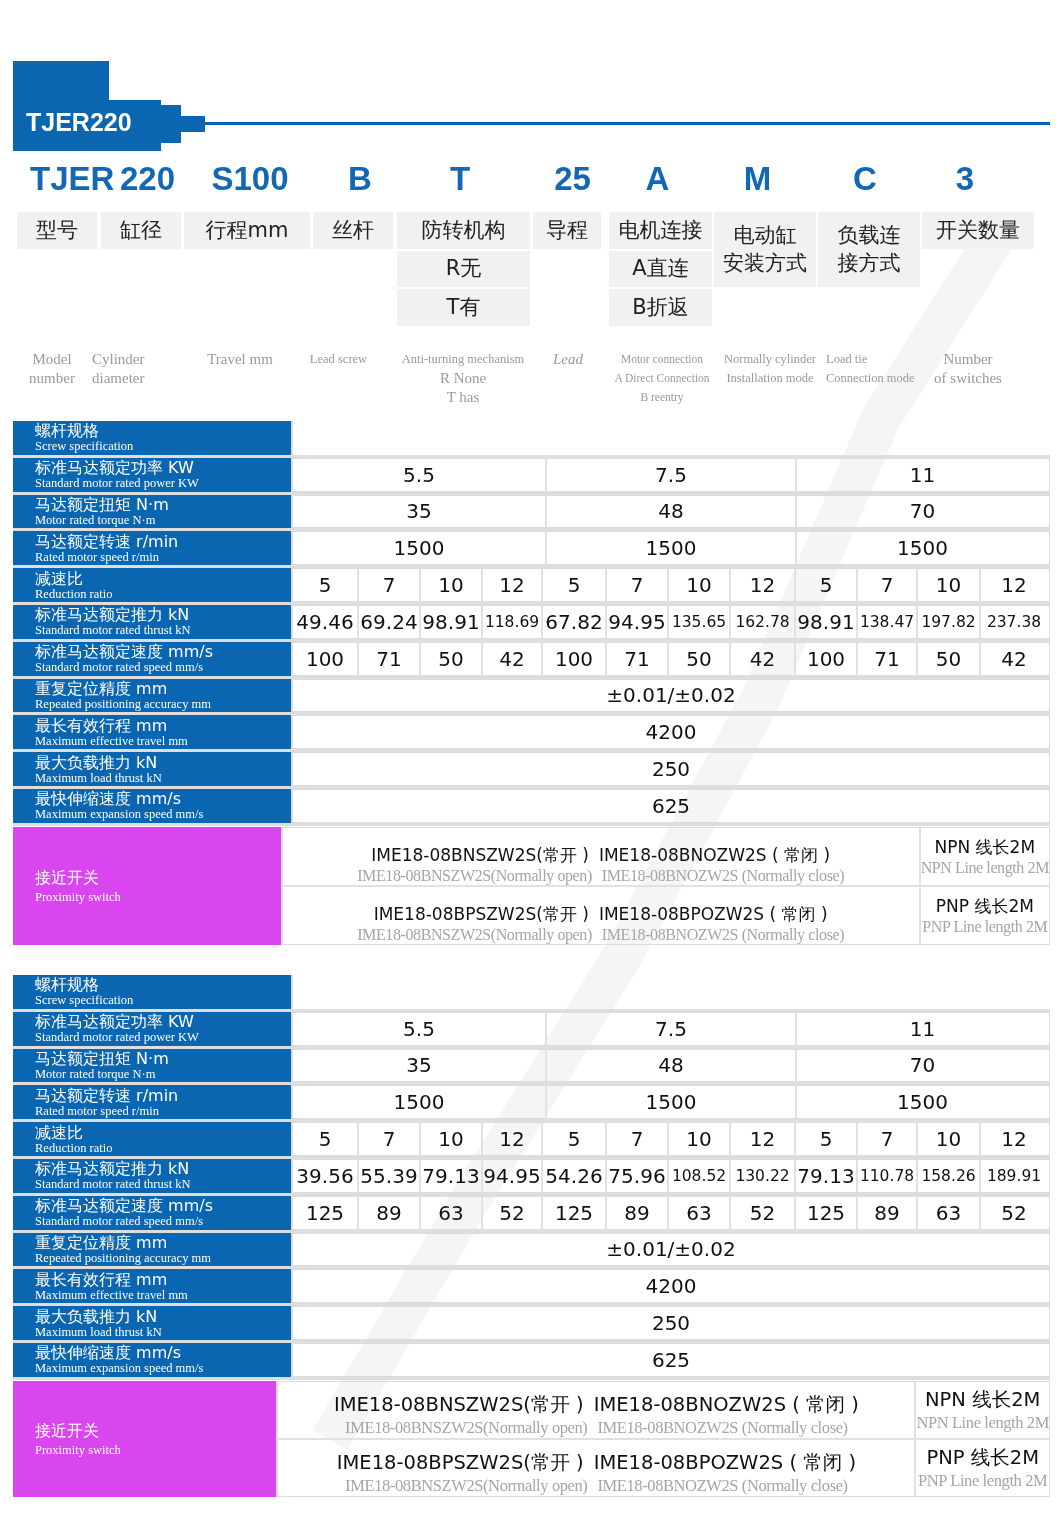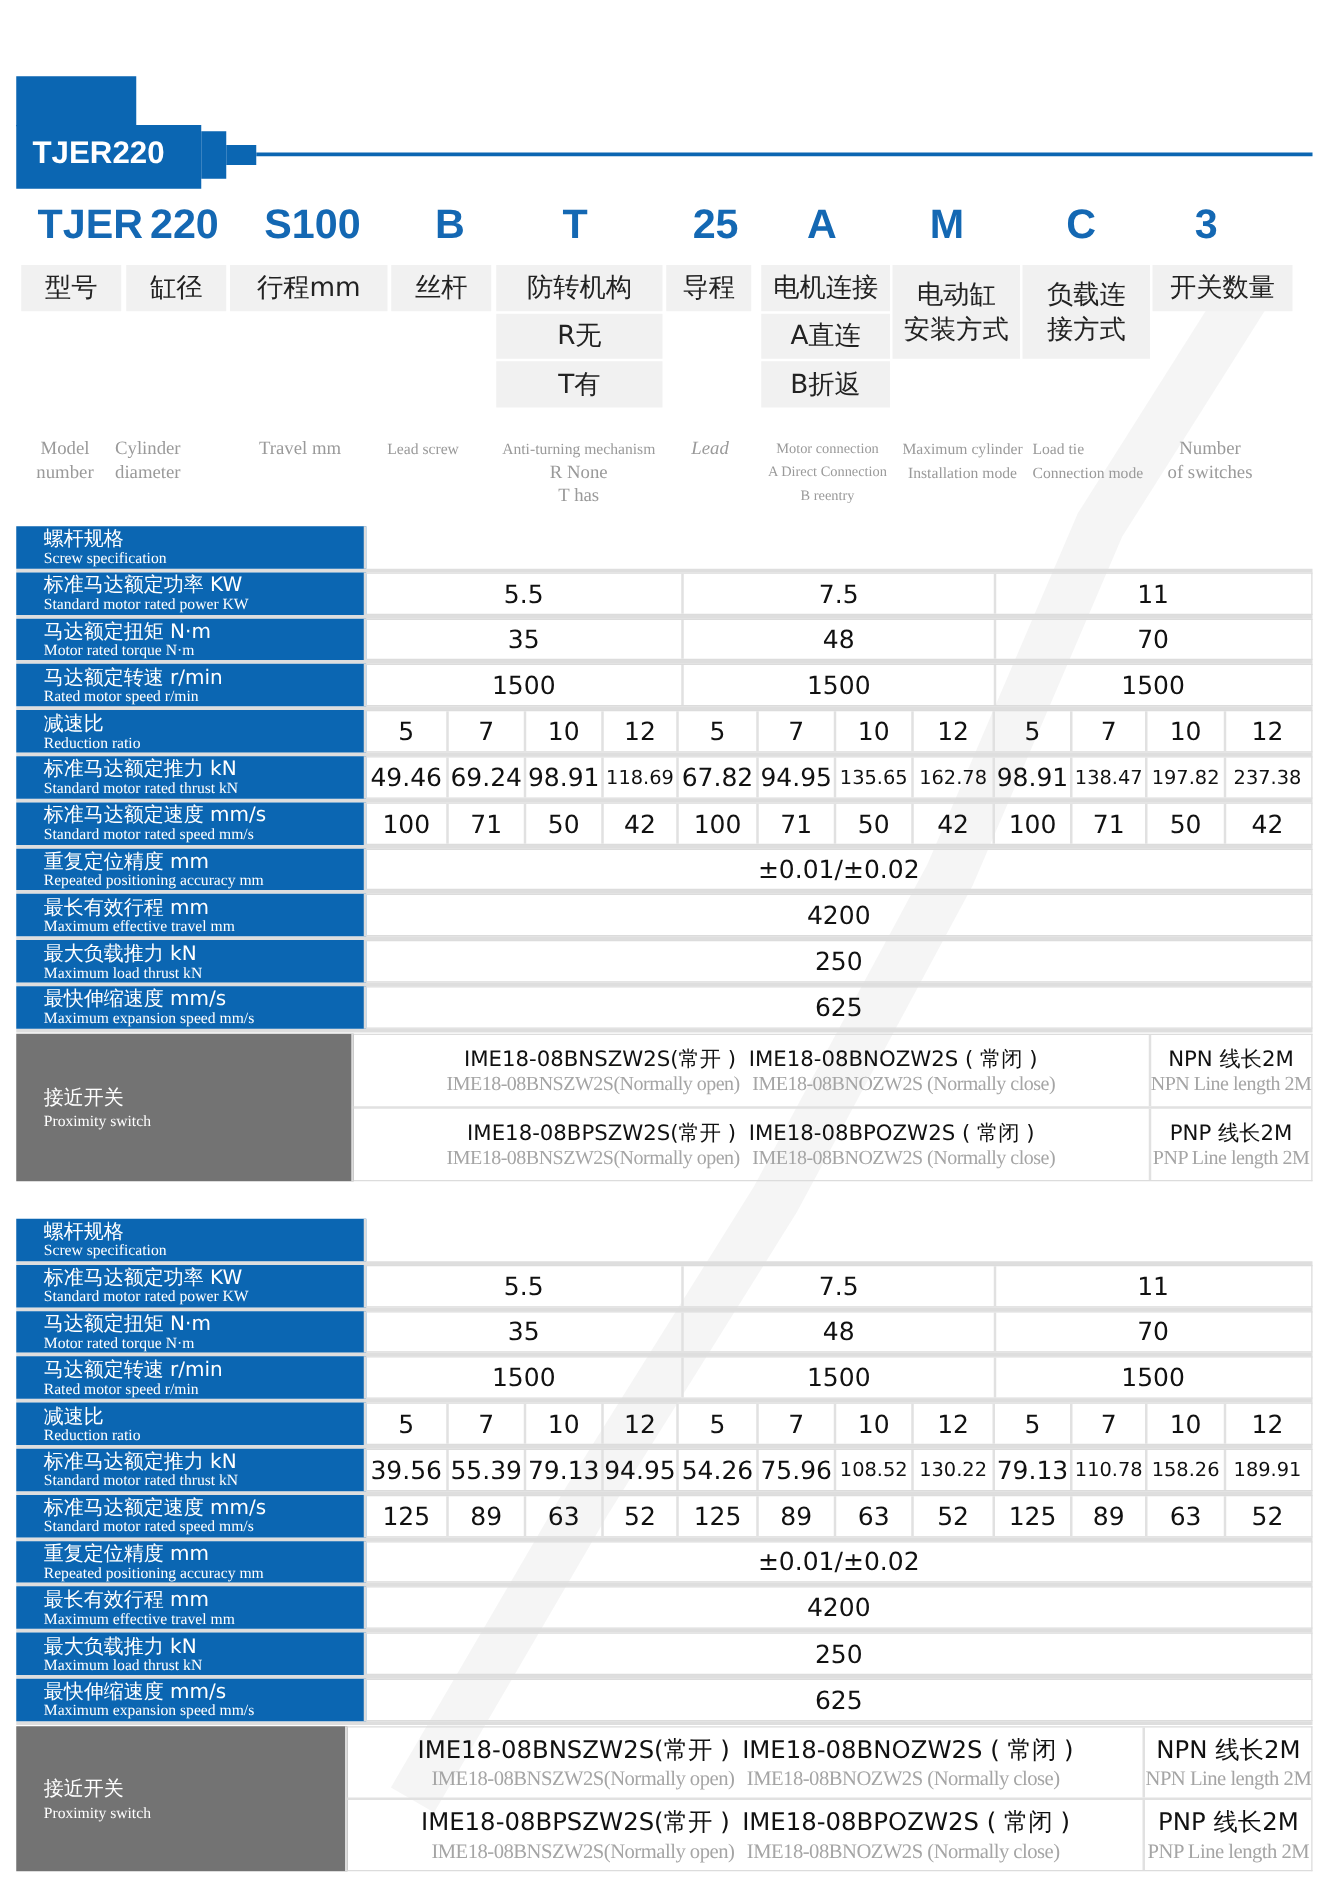--- a/index.html
+++ b/index.html
@@ -30,28 +30,28 @@
   .hdr { width: 280px; background: #0b66b2; color: #fff; padding-left: 22px; border-right: 2px solid #dcdcdc;
          display: flex; flex-direction: column; justify-content: center; }
   .hdr .zh { font-size: 16px; line-height: 18px; font-family: "DejaVu Sans", sans-serif; }
   .hdr .eng { font-size: 12.5px; line-height: 13px; font-family: "Liberation Serif", serif; }
   .cells { flex: 1; display: flex; border: 1px solid #dcdcdc; border-left: none; }
   .cell { flex: 1; display: flex; align-items: center; justify-content: center; font-size: 20px;
           border-right: 2px solid #e1e1e1; font-family: "DejaVu Sans", sans-serif; color: #111; }
   .cell:last-child { border-right: none; }
   .cell.sm { font-size: 15.5px; }
   .rowsep { border-bottom: 3px solid #dedede; }
-  .prox-hdr { width: 280px; background: #737373; color: #fff; padding-left: 22px; border-right: 2px solid #dcdcdc;
+  .prox-hdr { width: 280px; background: #d946ef; color: #fff; padding-left: 22px; border-right: 2px solid #dcdcdc;
               display: flex; flex-direction: column; justify-content: center; }
   .prox-hdr .zh { font-size: 16px; line-height: 22px; }
   .prox-hdr .eng { font-size: 12.5px; line-height: 16px; font-family: "Liberation Serif", serif; }
   .prox-body { flex: 1; display: flex; flex-direction: column; border: 1px solid #dcdcdc; border-left: none; }
   .prox-line { flex: 1; display: flex; border-bottom: 2px solid #e1e1e1; }
   .prox-line:last-child { border-bottom: none; }
-  .prox-models { width: 638px; border-right: 2px solid #e1e1e1; display: flex; flex-direction: column; justify-content: center; align-items: center; }
+  .prox-models { width: 638px; border-right: 2px solid #e1e1e1; display: flex; flex-direction: column; justify-content: flex-end; align-items: center; }
   .prox-wire { flex: 1; display: flex; flex-direction: column; justify-content: center; align-items: center; }
   .pm-main { font-size: 17px; color: #111; white-space: nowrap; }
   .pm-main.lg { font-size: 19.5px; }
   .pm-sub { font-family: "Liberation Serif", serif; font-size: 16px; color: #a5a5a5; white-space: nowrap; letter-spacing: -0.4px; }
   .pm-sub.lg { font-size: 16.5px; }
   .watermark { position: absolute; left: 0; top: 0; width: 1060px; height: 1518px; pointer-events: none; }
 </style>
 </head>
 <body>
 
@@ -113,21 +113,21 @@
   <div style="font-size:15px">R None</div>
   <div style="font-size:15px">T has</div>
 </div>
 <div class="en" style="left:540px;top:350px;width:56px;font-style:italic;">Lead</div>
 <div class="en small" style="left:608px;top:350px;width:108px;font-size:11.5px;">
   <div>Motor connection</div>
   <div>A Direct Connection</div>
   <div>B reentry</div>
 </div>
 <div class="en small" style="left:718px;top:350px;width:104px;">
-  <div>Maximum cylinder</div>
+  <div>Normally cylinder</div>
   <div>Installation mode</div>
 </div>
 <div class="en small" style="left:826px;top:350px;width:96px;text-align:left;">
   <div>Load tie</div>
   <div>Connection mode</div>
 </div>
 <div class="en" style="left:922px;top:350px;width:92px;">
   <div>Number</div>
   <div>of switches</div>
 </div>

